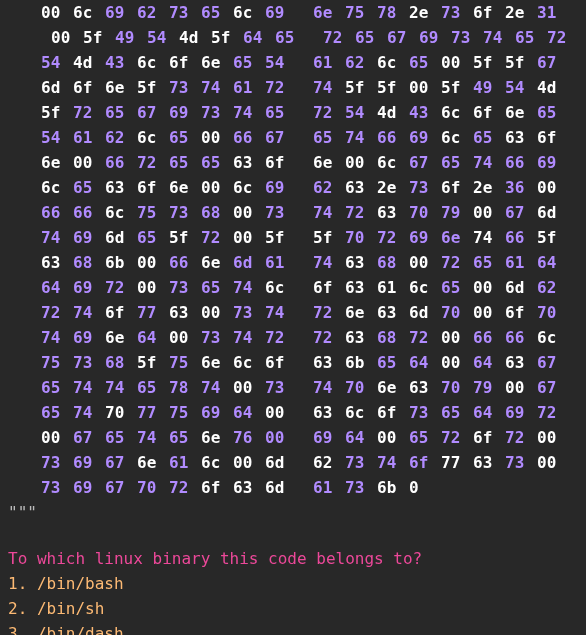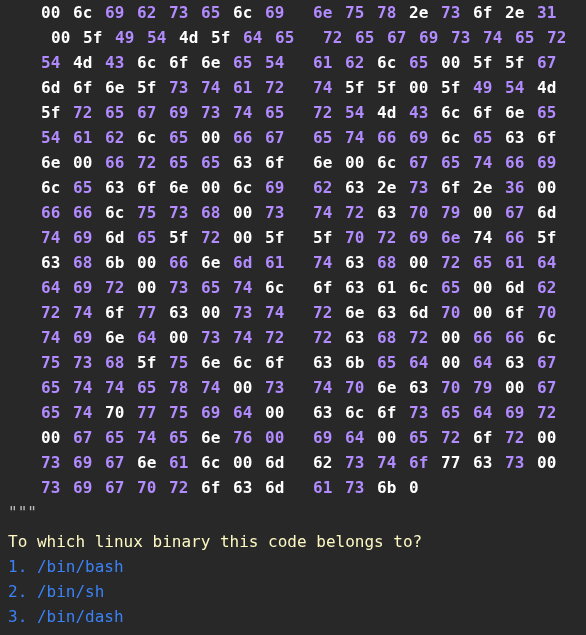--- a/index.html
+++ b/index.html
@@ -27,25 +27,25 @@
     width: 32px;      
     text-align: left;
   }
   .hex-row span.g {    
     display: inline-block;
     width: 16px;
   }
   .white  { color: #ffffff; font-weight: 600; }
   .purple { color: #b18bff; font-weight: 600; }
   .prompt {
-    color: #fef9c3;
-    margin-top: 4px;
+    color: #ec4899;
+    margin-top: 21px;
   }
   .opts {
-    color: #3b82f6;
+    color: #fdba74;
   }
   .quote {
     color: #bbbbbb;
   }
 </style>
 </head>
 <body>
 
 <div class="screen" id="screen"><div class="hex-row"><span class="b white">00</span><span class="b white">6c</span><span class="b purple">69</span><span class="b purple">62</span><span class="b purple">73</span><span class="b purple">65</span><span class="b white">6c</span><span class="b purple">69</span><span class="g"></span><span class="b purple">6e</span><span class="b purple">75</span><span class="b purple">78</span><span class="b white">2e</span><span class="b purple">73</span><span class="b white">6f</span><span class="b white">2e</span><span class="b purple">31</span></div><div class="hex-row"><span style="display: inline-block; width: 10px;"></span><span class="b white">00</span><span class="b white">5f</span><span class="b purple">49</span><span class="b purple">54</span><span class="b white">4d</span><span class="b white">5f</span><span class="b purple">64</span><span class="b purple">65</span><span class="g"></span><span class="b purple">72</span><span class="b purple">65</span><span class="b purple">67</span><span class="b purple">69</span><span class="b purple">73</span><span class="b purple">74</span><span class="b purple">65</span><span class="b purple">72</span></div><div class="hex-row"><span class="b purple">54</span><span class="b white">4d</span><span class="b purple">43</span><span class="b white">6c</span><span class="b white">6f</span><span class="b white">6e</span><span class="b purple">65</span><span class="b purple">54</span><span class="g"></span><span class="b purple">61</span><span class="b purple">62</span><span class="b white">6c</span><span class="b purple">65</span><span class="b white">00</span><span class="b white">5f</span><span class="b white">5f</span><span class="b purple">67</span></div><div class="hex-row"><span class="b white">6d</span><span class="b white">6f</span><span class="b white">6e</span><span class="b white">5f</span><span class="b purple">73</span><span class="b purple">74</span><span class="b purple">61</span><span class="b purple">72</span><span class="g"></span><span class="b purple">74</span><span class="b white">5f</span><span class="b white">5f</span><span class="b white">00</span><span class="b white">5f</span><span class="b purple">49</span><span class="b purple">54</span><span class="b white">4d</span></div><div class="hex-row"><span class="b white">5f</span><span class="b purple">72</span><span class="b purple">65</span><span class="b purple">67</span><span class="b purple">69</span><span class="b purple">73</span><span class="b purple">74</span><span class="b purple">65</span><span class="g"></span><span class="b purple">72</span><span class="b purple">54</span><span class="b white">4d</span><span class="b purple">43</span><span class="b white">6c</span><span class="b white">6f</span><span class="b white">6e</span><span class="b purple">65</span></div><div class="hex-row"><span class="b purple">54</span><span class="b purple">61</span><span class="b purple">62</span><span class="b white">6c</span><span class="b purple">65</span><span class="b white">00</span><span class="b purple">66</span><span class="b purple">67</span><span class="g"></span><span class="b purple">65</span><span class="b purple">74</span><span class="b purple">66</span><span class="b purple">69</span><span class="b white">6c</span><span class="b purple">65</span><span class="b white">63</span><span class="b white">6f</span></div><div class="hex-row"><span class="b white">6e</span><span class="b white">00</span><span class="b purple">66</span><span class="b purple">72</span><span class="b purple">65</span><span class="b purple">65</span><span class="b white">63</span><span class="b white">6f</span><span class="g"></span><span class="b white">6e</span><span class="b white">00</span><span class="b white">6c</span><span class="b purple">67</span><span class="b purple">65</span><span class="b purple">74</span><span class="b purple">66</span><span class="b purple">69</span></div><div class="hex-row"><span class="b white">6c</span><span class="b purple">65</span><span class="b white">63</span><span class="b white">6f</span><span class="b white">6e</span><span class="b white">00</span><span class="b white">6c</span><span class="b purple">69</span><span class="g"></span><span class="b purple">62</span><span class="b white">63</span><span class="b white">2e</span><span class="b purple">73</span><span class="b white">6f</span><span class="b white">2e</span><span class="b purple">36</span><span class="b white">00</span></div><div class="hex-row"><span class="b purple">66</span><span class="b purple">66</span><span class="b white">6c</span><span class="b purple">75</span><span class="b purple">73</span><span class="b purple">68</span><span class="b white">00</span><span class="b purple">73</span><span class="g"></span><span class="b purple">74</span><span class="b purple">72</span><span class="b white">63</span><span class="b purple">70</span><span class="b purple">79</span><span class="b white">00</span><span class="b purple">67</span><span class="b white">6d</span></div><div class="hex-row"><span class="b purple">74</span><span class="b purple">69</span><span class="b white">6d</span><span class="b purple">65</span><span class="b white">5f</span><span class="b purple">72</span><span class="b white">00</span><span class="b white">5f</span><span class="g"></span><span class="b white">5f</span><span class="b purple">70</span><span class="b purple">72</span><span class="b purple">69</span><span class="b purple">6e</span><span class="b white">74</span><span class="b purple">66</span><span class="b white">5f</span></div><div class="hex-row"><span class="b white">63</span><span class="b purple">68</span><span class="b white">6b</span><span class="b white">00</span><span class="b purple">66</span><span class="b white">6e</span><span class="b purple">6d</span><span class="b purple">61</span><span class="g"></span><span class="b purple">74</span><span class="b white">63</span><span class="b purple">68</span><span class="b white">00</span><span class="b purple">72</span><span class="b purple">65</span><span class="b purple">61</span><span class="b purple">64</span></div><div class="hex-row"><span class="b purple">64</span><span class="b purple">69</span><span class="b purple">72</span><span class="b white">00</span><span class="b purple">73</span><span class="b purple">65</span><span class="b purple">74</span><span class="b white">6c</span><span class="g"></span><span class="b white">6f</span><span class="b white">63</span><span class="b white">61</span><span class="b white">6c</span><span class="b purple">65</span><span class="b white">00</span><span class="b white">6d</span><span class="b purple">62</span></div><div class="hex-row"><span class="b purple">72</span><span class="b purple">74</span><span class="b white">6f</span><span class="b purple">77</span><span class="b white">63</span><span class="b white">00</span><span class="b purple">73</span><span class="b purple">74</span><span class="g"></span><span class="b purple">72</span><span class="b white">6e</span><span class="b white">63</span><span class="b white">6d</span><span class="b purple">70</span><span class="b white">00</span><span class="b white">6f</span><span class="b purple">70</span></div><div class="hex-row"><span class="b purple">74</span><span class="b purple">69</span><span class="b white">6e</span><span class="b purple">64</span><span class="b white">00</span><span class="b purple">73</span><span class="b purple">74</span><span class="b purple">72</span><span class="g"></span><span class="b purple">72</span><span class="b white">63</span><span class="b purple">68</span><span class="b purple">72</span><span class="b white">00</span><span class="b purple">66</span><span class="b purple">66</span><span class="b white">6c</span></div><div class="hex-row"><span class="b purple">75</span><span class="b purple">73</span><span class="b purple">68</span><span class="b white">5f</span><span class="b purple">75</span><span class="b white">6e</span><span class="b white">6c</span><span class="b white">6f</span><span class="g"></span><span class="b white">63</span><span class="b white">6b</span><span class="b purple">65</span><span class="b purple">64</span><span class="b white">00</span><span class="b purple">64</span><span class="b white">63</span><span class="b purple">67</span></div><div class="hex-row"><span class="b purple">65</span><span class="b purple">74</span><span class="b purple">74</span><span class="b purple">65</span><span class="b purple">78</span><span class="b purple">74</span><span class="b white">00</span><span class="b purple">73</span><span class="g"></span><span class="b purple">74</span><span class="b purple">70</span><span class="b white">6e</span><span class="b white">63</span><span class="b purple">70</span><span class="b purple">79</span><span class="b white">00</span><span class="b purple">67</span></div><div class="hex-row"><span class="b purple">65</span><span class="b purple">74</span><span class="b white">70</span><span class="b purple">77</span><span class="b purple">75</span><span class="b purple">69</span><span class="b purple">64</span><span class="b white">00</span><span class="g"></span><span class="b white">63</span><span class="b white">6c</span><span class="b white">6f</span><span class="b purple">73</span><span class="b purple">65</span><span class="b purple">64</span><span class="b purple">69</span><span class="b purple">72</span></div><div class="hex-row"><span class="b white">00</span><span class="b purple">67</span><span class="b purple">65</span><span class="b purple">74</span><span class="b purple">65</span><span class="b white">6e</span><span class="b purple">76</span><span class="b purple">00</span><span class="g"></span><span class="b purple">69</span><span class="b purple">64</span><span class="b white">00</span><span class="b purple">65</span><span class="b purple">72</span><span class="b white">6f</span><span class="b purple">72</span><span class="b white">00</span></div><div class="hex-row"><span class="b purple">73</span><span class="b purple">69</span><span class="b purple">67</span><span class="b white">6e</span><span class="b purple">61</span><span class="b white">6c</span><span class="b white">00</span><span class="b white">6d</span><span class="g"></span><span class="b white">62</span><span class="b purple">73</span><span class="b purple">74</span><span class="b purple">6f</span><span class="b white">77</span><span class="b white">63</span><span class="b purple">73</span><span class="b white">00</span></div><div class="hex-row"><span class="b purple">73</span><span class="b purple">69</span><span class="b purple">67</span><span class="b purple">70</span><span class="b purple">72</span><span class="b white">6f</span><span class="b white">63</span><span class="b white">6d</span><span class="g"></span><span class="b purple">61</span><span class="b purple">73</span><span class="b white">6b</span><span class="b white">0</span></div><div class="quote">"""</div><div class="prompt">To which linux binary this code belongs to?</div><div class="opts">1. /bin/bash</div><div class="opts">2. /bin/sh</div><div class="opts">3. /bin/dash</div><div class="opts">4. /bin/zsh</div></div>
 

